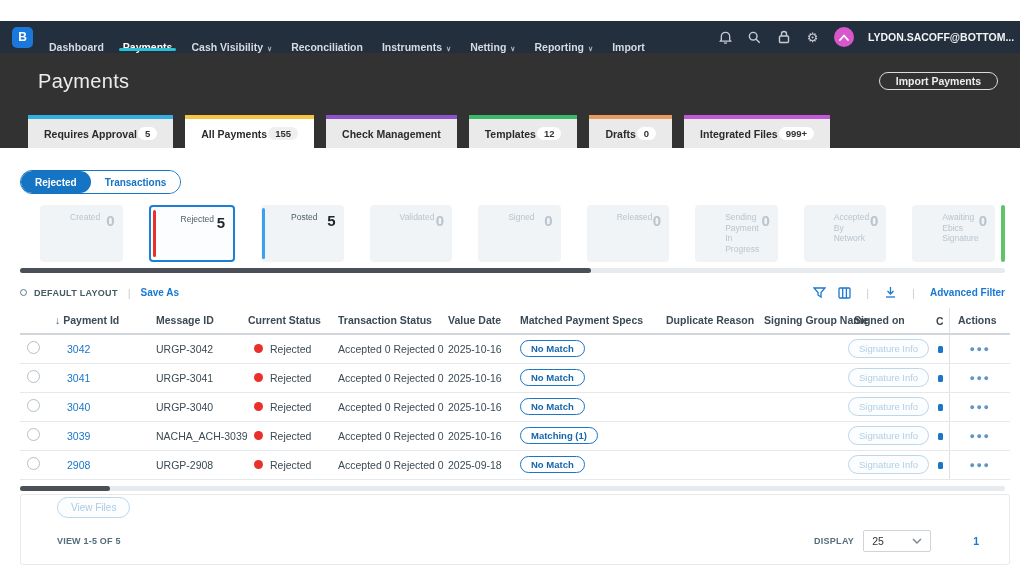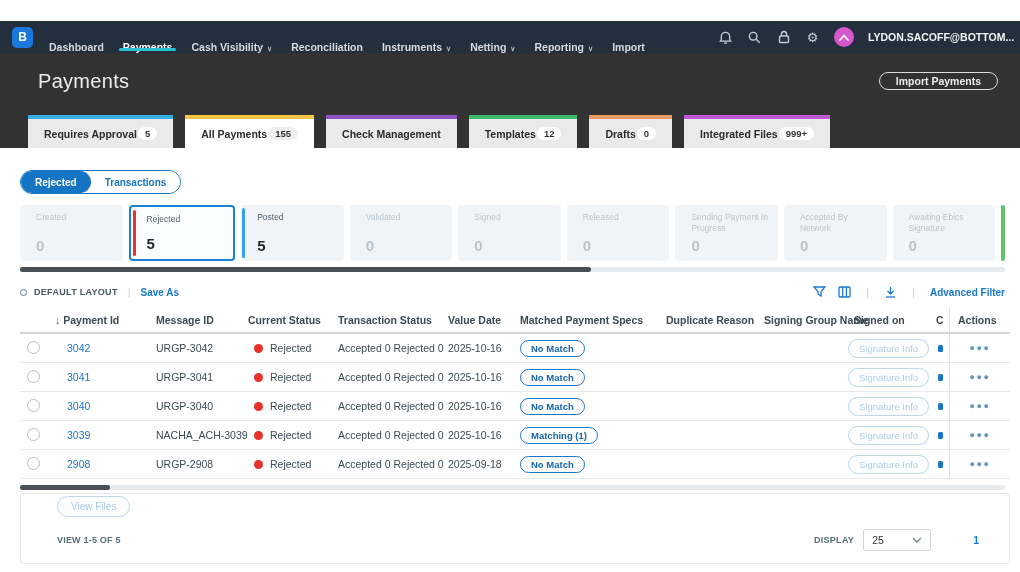--- a/index.html
+++ b/index.html
@@ -52,22 +52,22 @@
   .content { padding:22px 15px 0 20px; background:#fff; }
 
   .toggle { display:inline-flex; border:1.5px solid #1574c4; border-radius:13px; height:24px;
             overflow:hidden; }
   .tg { display:flex; align-items:center; padding:0 14px; font-size:10px; font-weight:bold;
         color:#1574c4; background:#fff; cursor:pointer; border-radius:12px; }
   .tg.selected { background:#1574c4; color:#fff; }
 
   .cards { display:flex; gap:6px; margin-top:11px; }
   .card { flex:1; position:relative; background:#f1f4f6; border-radius:4px; min-height:56px;
-          padding:7px 8px 7px 16px; display:flex; flex-direction:column; justify-content:space-between;
-          cursor:pointer; }
+          padding:7px 8px 7px 30px; display:flex; flex-direction:row; justify-content:space-between;
+          cursor:pointer;margin-left:20px; }
   .card .bar { position:absolute; left:1px; top:3px; bottom:3px; width:3px; border-radius:2px; }
   .card.selected { border:2px solid #1b7fd4; background:#fbfdfe; }
   .card.selected .bar { left:2px; }
   .clabel { font-size:8.5px; color:#4d5d68; line-height:1.25; }
   .ccount { font-size:15px; font-weight:bold; color:#1d262c; }
   .card.disabled .clabel, .card.disabled .ccount { color:#b9c4cd; }
   .card-sliver { flex:none; width:4px; border-radius:2px; min-height:56px; }
 
   .hscroll { height:5px; border-radius:3px; background:#e8ebee; margin-top:6px; position:relative; cursor:pointer; }
   .hscroll .thumb { position:absolute; left:0; top:0; height:5px; border-radius:3px; background:#4b5058; }

